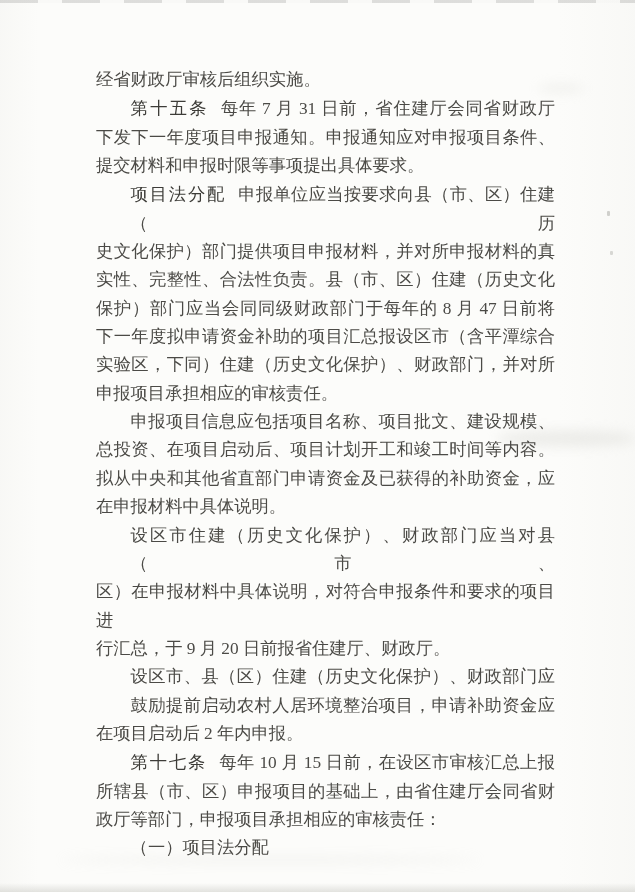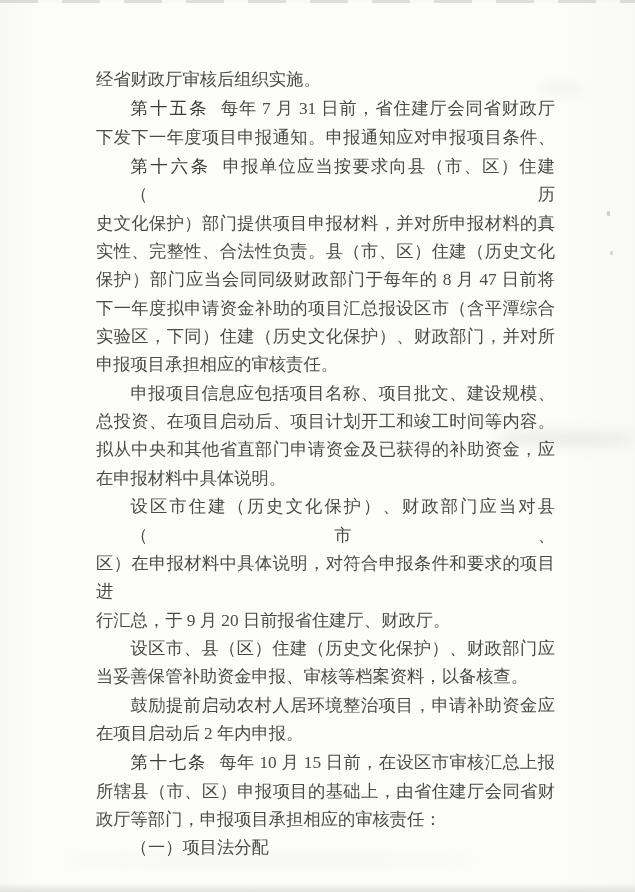--- a/index.html
+++ b/index.html
@@ -108,44 +108,44 @@
   <div class="speck speck-1"></div>
   <div class="speck speck-2"></div>
 
   <div class="doc-text">
       <div class="para">
         <div class="line ragged"><span>经省财政厅审核后组织实施。</span></div>
       </div>
       <div class="para">
         <div class="line indent"><span class="art-heading">第十五条</span><span>每年 7 月 31 日前，省住建厅会同省财政厅</span></div>
         <div class="line"><span>下发下一年度项目申报通知。申报通知应对申报项目条件、</span></div>
+        <div class="line ragged"><span>提交材料和申报时限等事项提出具体要求。</span></div>
       </div>
       <div class="para">
-        <div class="line indent"><span class="art-heading">第十六条</span><span>申报单位应当按要求向县（市、区）住建（历</span></div>
+        <div class="line indent"><span class="art-heading">项目法分配</span><span>申报单位应当按要求向县（市、区）住建（历</span></div>
         <div class="line"><span>史文化保护）部门提供项目申报材料，并对所申报材料的真</span></div>
         <div class="line"><span>实性、完整性、合法性负责。县（市、区）住建（历史文化</span></div>
         <div class="line"><span>保护）部门应当会同同级财政部门于每年的 8 月 47 日前将</span></div>
         <div class="line"><span>下一年度拟申请资金补助的项目汇总报设区市（含平潭综合</span></div>
         <div class="line"><span>实验区，下同）住建（历史文化保护）、财政部门，并对所</span></div>
         <div class="line ragged"><span>申报项目承担相应的审核责任。</span></div>
       </div>
       <div class="para">
         <div class="line indent"><span>申报项目信息应包括项目名称、项目批文、建设规模、</span></div>
         <div class="line"><span>总投资、在项目启动后、项目计划开工和竣工时间等内容。</span></div>
         <div class="line"><span>拟从中央和其他省直部门申请资金及已获得的补助资金，应</span></div>
         <div class="line ragged"><span>在申报材料中具体说明。</span></div>
       </div>
       <div class="para">
         <div class="line indent"><span>设区市住建（历史文化保护）、财政部门应当对县（市、</span></div>
         <div class="line"><span>区）在申报材料中具体说明，对符合申报条件和要求的项目进</span></div>
         <div class="line ragged"><span>行汇总，于 9 月 20 日前报省住建厅、财政厅。</span></div>
       </div>
       <div class="para">
         <div class="line indent"><span>设区市、县（区）住建（历史文化保护）、财政部门应</span></div>
-        <div class="line ragged"><span>当妥善保管补助资金申报、审核等档案资料，以备核查。</span></div>
       </div>
       <div class="para">
         <div class="line indent"><span>鼓励提前启动农村人居环境整治项目，申请补助资金应</span></div>
         <div class="line ragged"><span>在项目启动后 2 年内申报。</span></div>
       </div>
       <div class="para">
         <div class="line indent"><span class="art-heading">第十七条</span><span>每年 10 月 15 日前，在设区市审核汇总上报</span></div>
         <div class="line"><span>所辖县（市、区）申报项目的基础上，由省住建厅会同省财</span></div>
         <div class="line ragged"><span>政厅等部门，申报项目承担相应的审核责任：</span></div>
       </div>

